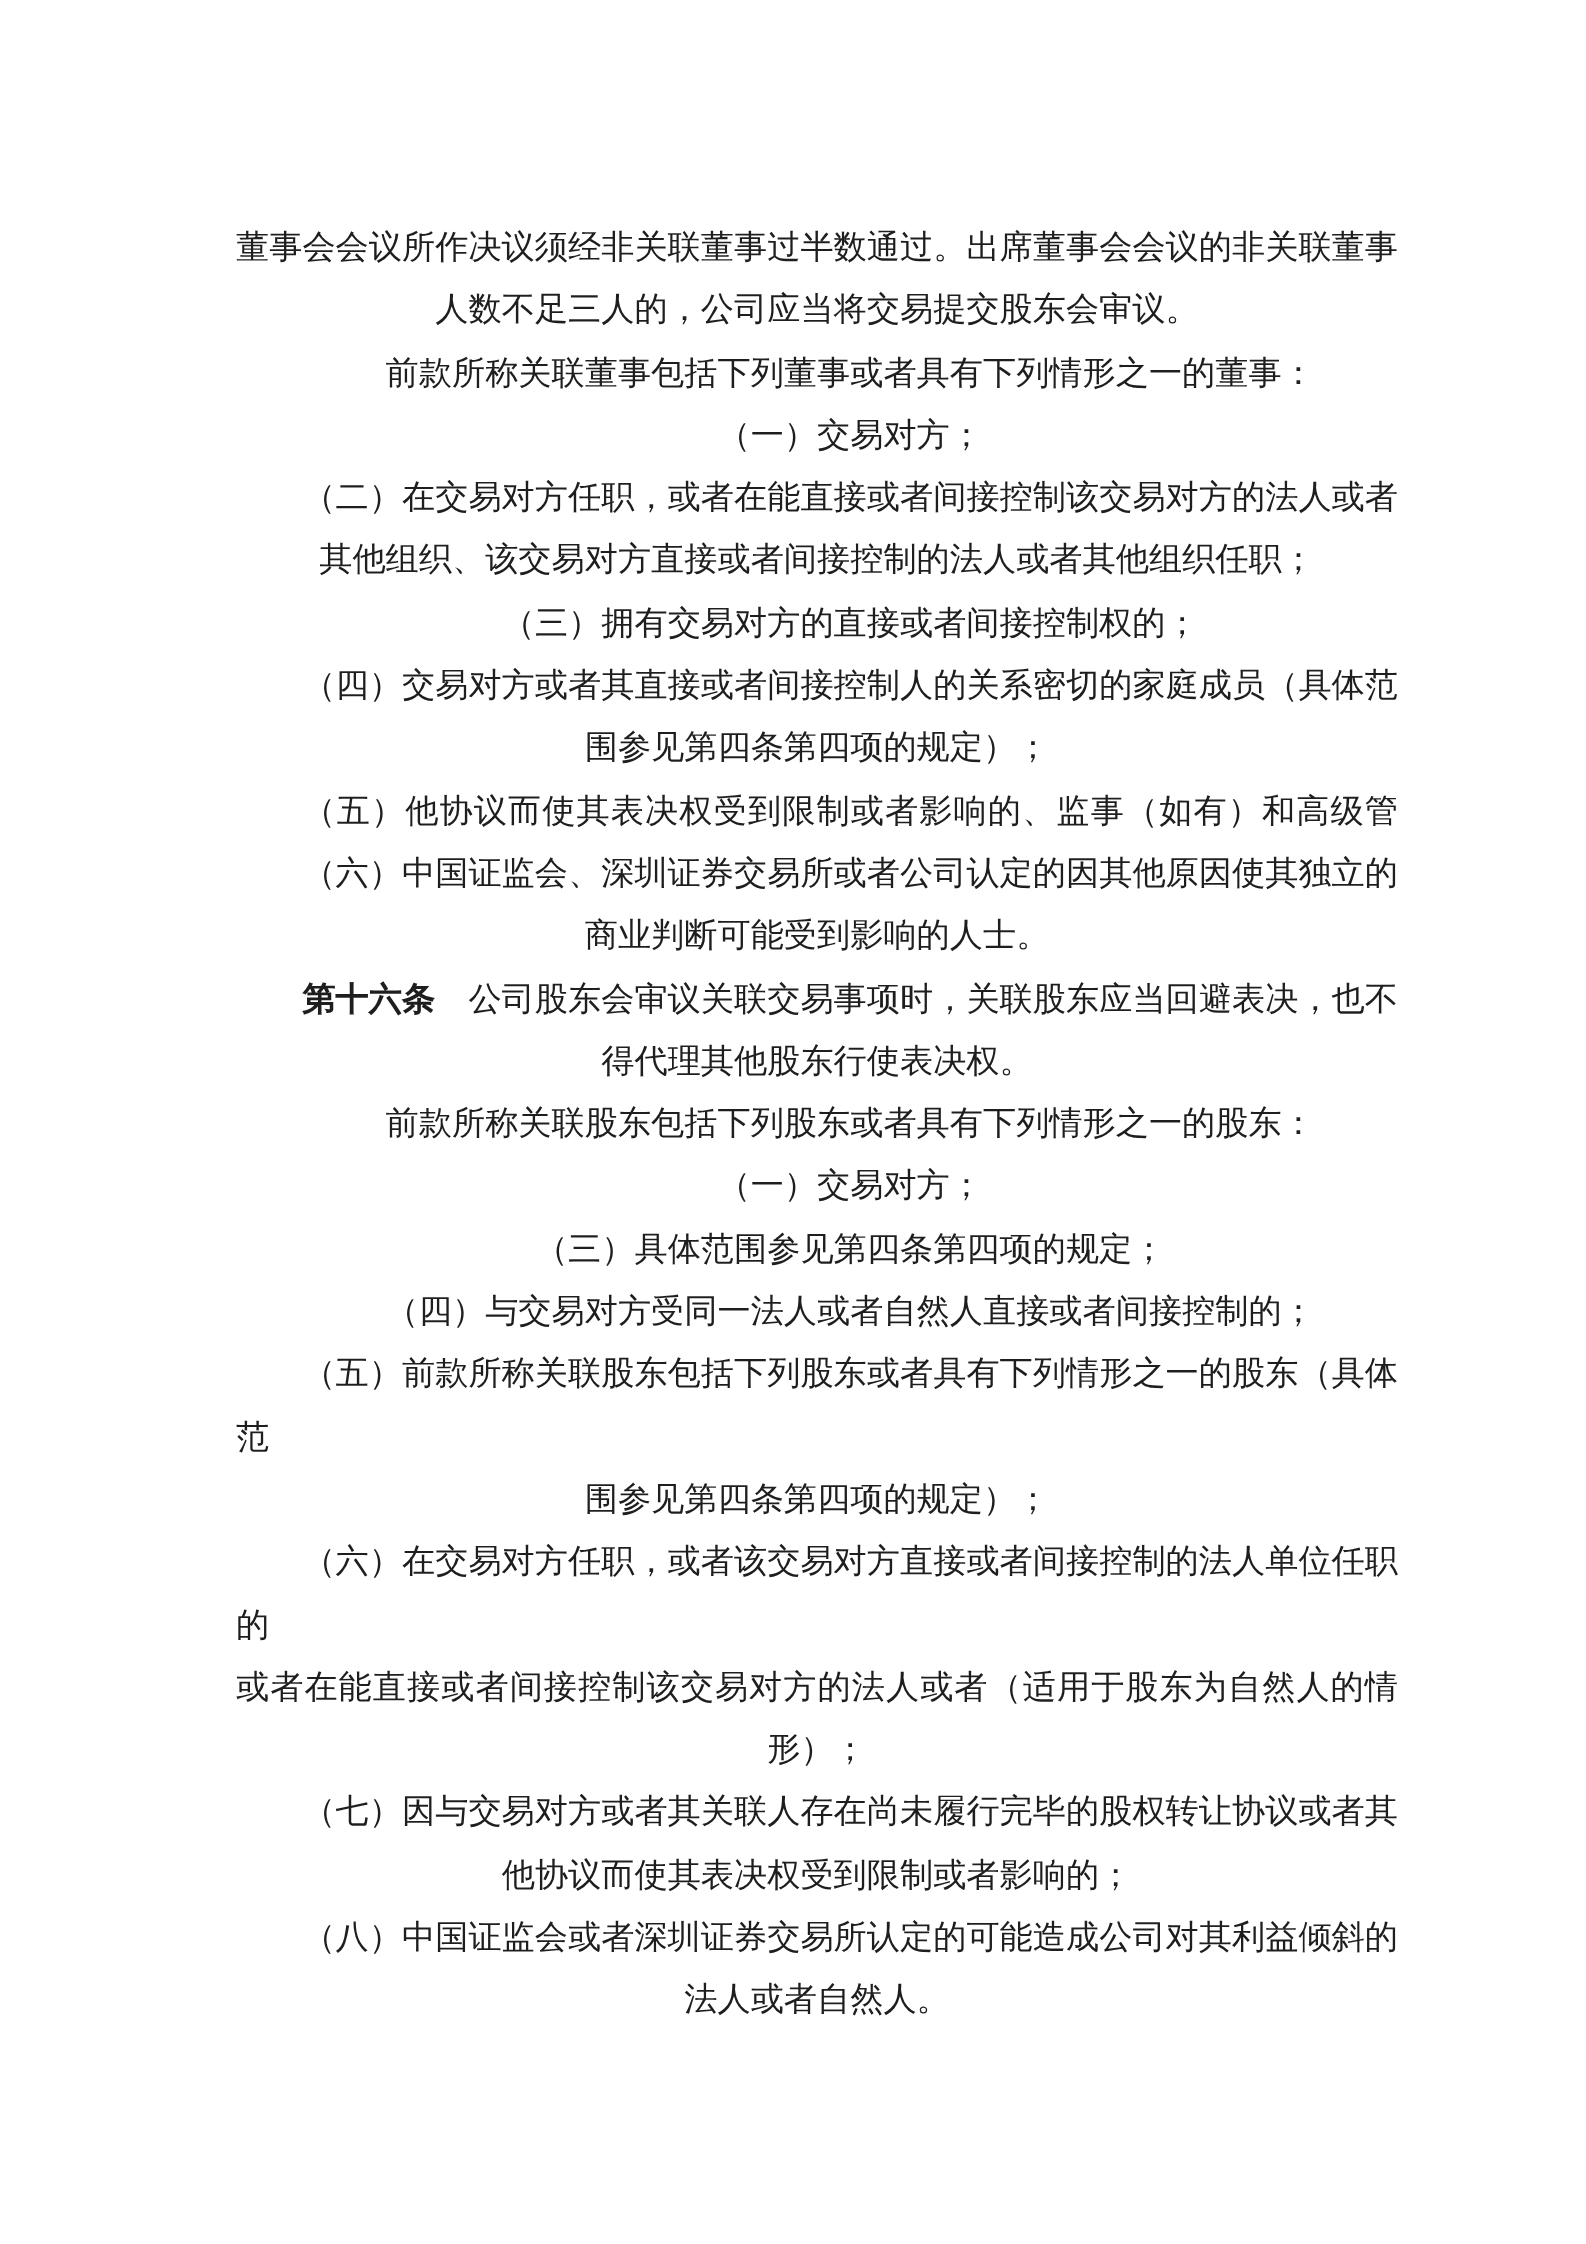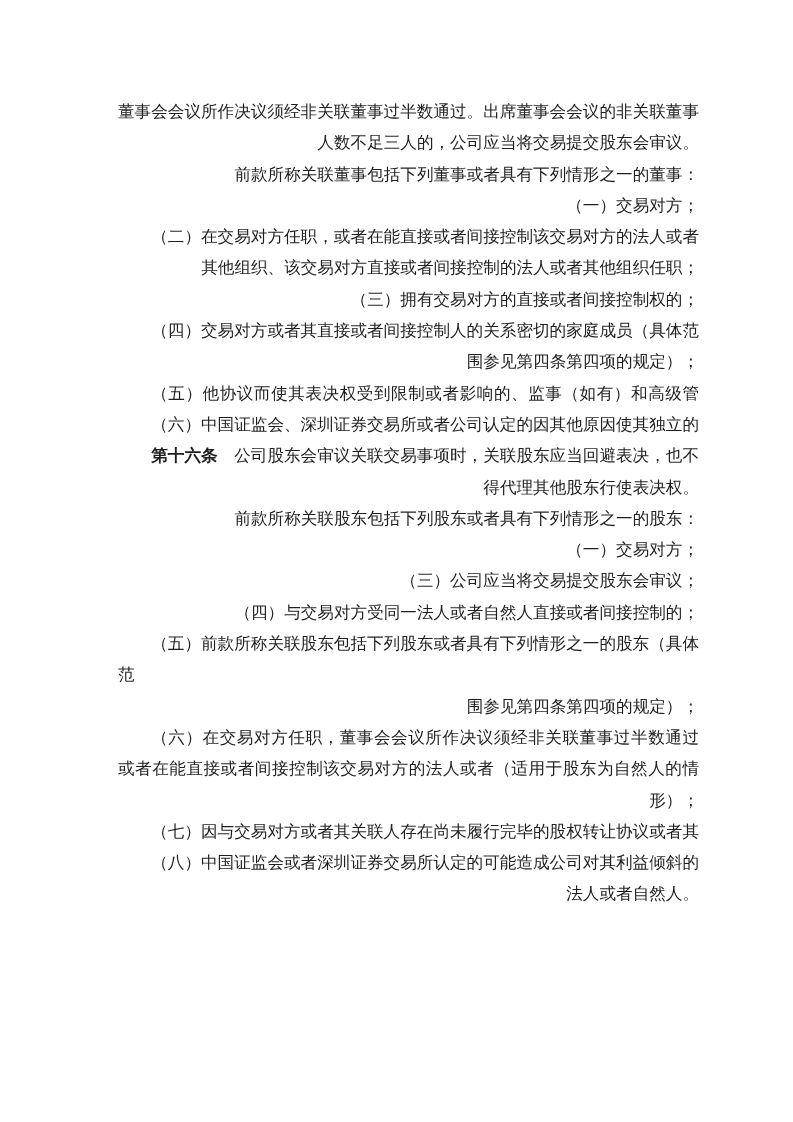--- a/index.html
+++ b/index.html
@@ -7,32 +7,32 @@
     position: relative;
     width: 793px;
     height: 1122px;
     background: #ffffff;
     overflow: hidden;
     font-family: "Liberation Serif", "DejaVu Serif", serif;
   }
   .textblock {
     position: absolute;
     left: 118px;
-    top: 96px;
+    top: 108px;
     width: 581px;
     font-size: 16.6px;
     line-height: 31.3px;
     color: #1e1e1e;
     letter-spacing: 0;
   }
   .para { margin: 0; padding: 0; }
   .line {
     white-space: nowrap;      
     overflow: visible;
-    text-align: right;
+    text-align: center;
   }
   .line.full {
     white-space: normal;
     text-align: justify;
     text-align-last: justify; 
   }
   .line.indent { text-indent: 2em; }
   .seg.bold { font-weight: bold; }
 </style>
 </head>
@@ -59,47 +59,49 @@
       </div>
       <div class="para">
         <div class="line full indent">（四）交易对方或者其直接或者间接控制人的关系密切的家庭成员（具体范</div>
         <div class="line">围参见第四条第四项的规定）；</div>
       </div>
       <div class="para">
         <div class="line full indent">（五）他协议而使其表决权受到限制或者影响的、监事（如有）和高级管</div>
       </div>
       <div class="para">
         <div class="line full indent">（六）中国证监会、深圳证券交易所或者公司认定的因其他原因使其独立的</div>
+        <div class="line">商业判断可能受到影响的人士。</div>
       </div>
       <div class="para">
         <div class="line full indent"><span class="seg bold">第十六条</span><span class="seg">　公司股东会审议关联交易事项时，关联股东应当回避表决，也不</span></div>
         <div class="line">得代理其他股东行使表决权。</div>
       </div>
       <div class="para">
         <div class="line indent">前款所称关联股东包括下列股东或者具有下列情形之一的股东：</div>
       </div>
       <div class="para">
         <div class="line indent">（一）交易对方；</div>
       </div>
       <div class="para">
-        <div class="line indent">（三）公司应当将交易提交股东会审议；</div>
+        <div class="line indent">（三）具体范围参见第四条第四项的规定；</div>
       </div>
       <div class="para">
         <div class="line indent">（四）与交易对方受同一法人或者自然人直接或者间接控制的；</div>
       </div>
       <div class="para">
         <div class="line full indent">（五）前款所称关联股东包括下列股东或者具有下列情形之一的股东（具体范</div>
         <div class="line">围参见第四条第四项的规定）；</div>
       </div>
       <div class="para">
-        <div class="line full indent">（六）在交易对方任职，董事会会议所作决议须经非关联董事过半数通过</div>
+        <div class="line full indent">（六）在交易对方任职，或者该交易对方直接或者间接控制的法人单位任职的</div>
         <div class="line full">或者在能直接或者间接控制该交易对方的法人或者（适用于股东为自然人的情</div>
         <div class="line">形）；</div>
       </div>
       <div class="para">
         <div class="line full indent">（七）因与交易对方或者其关联人存在尚未履行完毕的股权转让协议或者其</div>
+        <div class="line">他协议而使其表决权受到限制或者影响的；</div>
       </div>
       <div class="para">
         <div class="line full indent">（八）中国证监会或者深圳证券交易所认定的可能造成公司对其利益倾斜的</div>
         <div class="line">法人或者自然人。</div>
       </div>
     </div>
 </div>
 
 </body></html>

